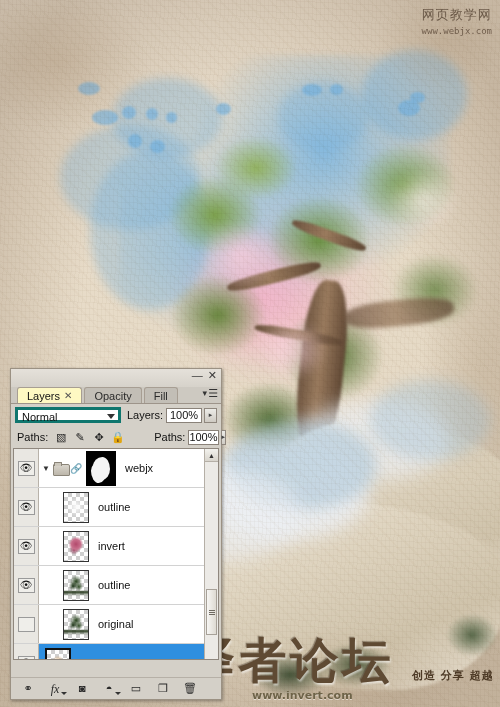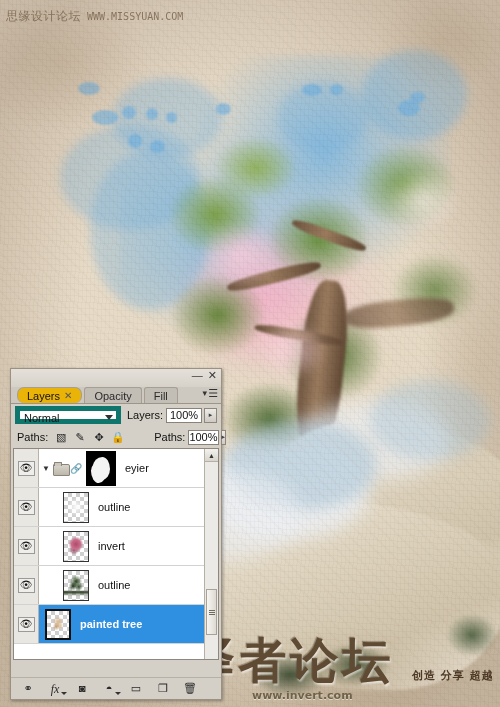--- a/index.html
+++ b/index.html
@@ -133,34 +133,34 @@
     background:#cdc9c1;
     border-bottom:1px solid #9d948a;
     display:flex;align-items:flex-end;padding-left:6px;box-sizing:border-box;
   }
   .tab{
     height:16px;line-height:16px;padding:0 9px;font-size:11px;
     background:#c2beb6;border:1px solid #a79e93;border-bottom:none;
     border-radius:3px 3px 0 0;color:#2a2a2a;margin-right:2px;
     display:flex;align-items:center;gap:4px;box-sizing:border-box;
   }
-  .tab.active{background:#eab308;color:#111;border-radius:7px;}
+  .tab.active{background:#fef9c3;color:#111;}
   .tab .x{font-size:10px;color:#555;}
   .panel-menu{
     position:absolute;right:3px;top:1px;display:flex;align-items:center;gap:1px;
     font-size:9px;color:#333;
   }
   .panel-menu .bars{display:inline-block;line-height:4px;font-size:11px;}
 
   .rowbar{
     display:flex;align-items:center;height:22px;padding:0 4px;
     background:#d4d0c8;box-sizing:border-box;
   }
   .blend-select{
-    width:106px;height:16px;background:#fff;border:5px solid #0f766e;
+    width:106px;height:16px;background:#fff;border:3px solid #0f766e;
     font-size:11px;line-height:14px;padding:0 14px 8px 4px;position:relative;
     box-sizing:border-box;color:#111;
   }
   .blend-select .arw{
     position:absolute;right:3px;top:4px;width:0;height:0;
     border-left:4px solid transparent;border-right:4px solid transparent;border-top:5px solid #333;
   }
   .lbl{margin-left:6px;font-size:11px;color:#111;}
   .numbox{
     width:36px;height:15px;background:#fff;border:1px solid #8a8279;
@@ -354,24 +354,25 @@
     <div class="mist" style="left:150px;top:470px;width:150px;height:90px;opacity:.75;"></div>
 
     <div class="foliage" style="left:230px;top:640px;width:120px;height:70px;background:radial-gradient(ellipse 46% 44% at 50% 50%, rgba(34,56,30,0.85), rgba(34,56,30,0) 70%);filter:blur(1.5px);"></div>
     <div class="foliage" style="left:300px;top:630px;width:110px;height:70px;background:radial-gradient(ellipse 46% 44% at 50% 50%, rgba(40,64,34,0.8), rgba(40,64,34,0) 70%);filter:blur(1.5px);"></div>
     <div class="foliage" style="left:432px;top:600px;width:80px;height:70px;background:radial-gradient(ellipse 46% 44% at 50% 50%, rgba(44,70,36,0.75), rgba(44,70,36,0) 70%);filter:blur(1.5px);"></div>
 
     <div class="paper-noise"></div>
     <div class="paper-stains"></div>
   </div>
 
-  <div class="wm-tl">
-    <span class="cn">思缘设计论坛</span><span class="url">WWW.MISSYUAN.COM</span>
+
+  <div class="wm-tr">
+    <span class="cn">网页教学网</span>
+    <span class="url">www.webjx.com</span>
   </div>
-
 
   <div class="wm-big"><span class="e">e</span><span>译者论坛</span></div>
   <div class="wm-url">www.invert.com</div>
   <div class="wm-slogan">创造 分享 超越</div>
 
   <div id="layers-panel">
 
     <div class="panel-titlebar">
       <div class="win-btns">
         <span>—</span>
@@ -426,21 +427,21 @@
           <div class="eyebox">👁</div>
         </div>
         <div class="caret">▼</div>
         <div class="folder">
             <i></i>
           </div>
         <div class="linkicon">🔗</div>
         <div class="thumb mask">
             <span class="blob-w"></span>
           </div>
-        <div class="layer-name">eyier</div>
+        <div class="layer-name">webjx</div>
       </div>
 
       <div class="layer-row">
         <div class="eyecell">
           <div class="eyebox">👁</div>
         </div>
         <div class="indent"></div>
         <div class="thumb">
             <span class="tn-art tn-outline"></span>
           </div>
@@ -462,20 +463,30 @@
         <div class="eyecell">
           <div class="eyebox">👁</div>
         </div>
         <div class="indent"></div>
         <div class="thumb">
             <span class="tn-art tn-tree"></span>
           </div>
         <div class="layer-name">outline</div>
       </div>
 
+      <div class="layer-row">
+        <div class="eyecell">
+          <div class="eyebox empty"></div>
+        </div>
+        <div class="indent"></div>
+        <div class="thumb">
+            <span class="tn-art tn-tree"></span>
+          </div>
+        <div class="layer-name">original</div>
+      </div>
 
       <div class="layer-row selected">
         <div class="eyecell">
           <div class="eyebox">👁</div>
         </div>
         <div class="thumb sel" style="margin-left:6px;">
             <span class="tn-art tn-painted"></span>
           </div>
         <div class="layer-name">painted tree</div>
       </div>

